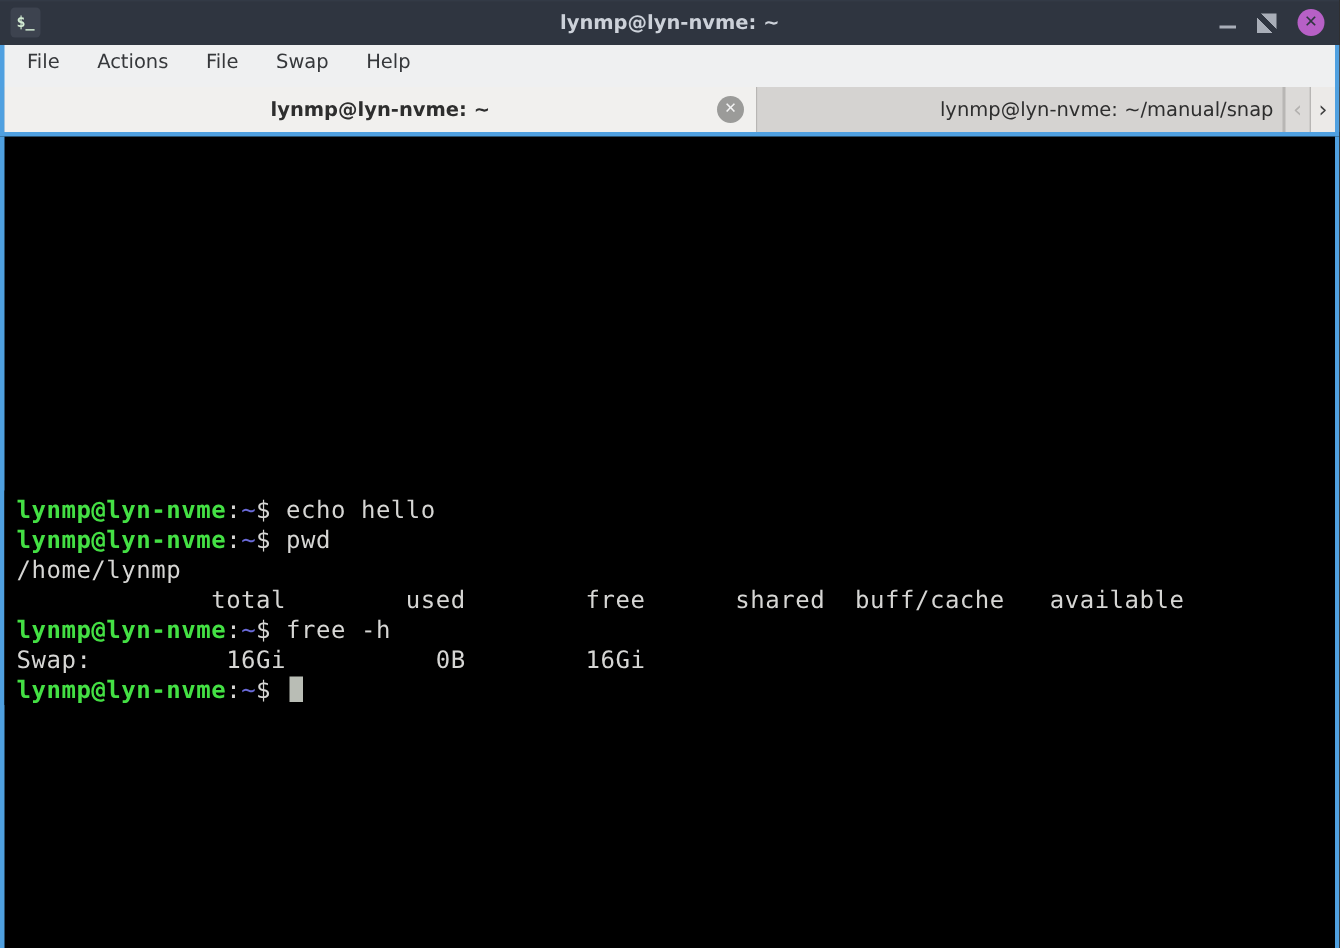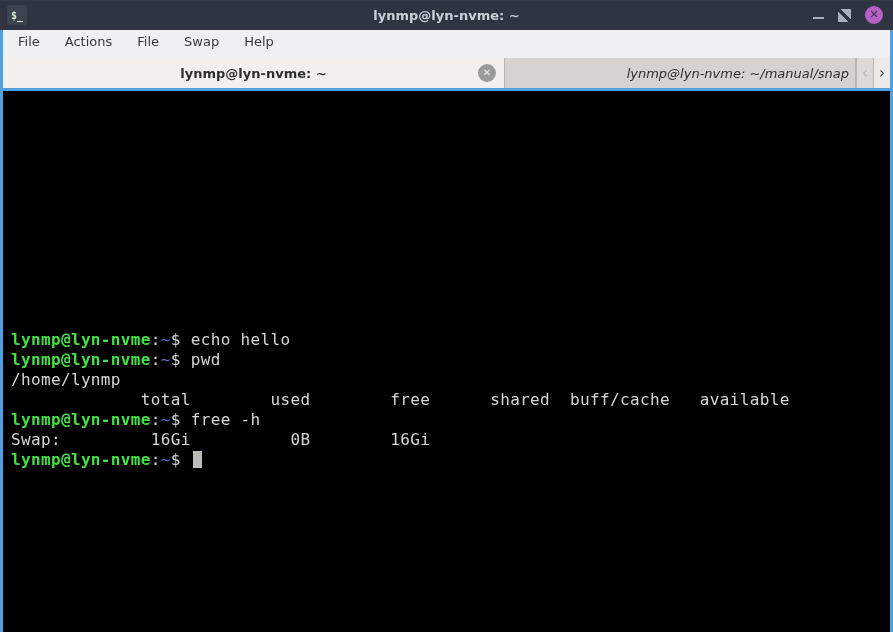--- a/index.html
+++ b/index.html
@@ -68,21 +68,21 @@
     border-left:3px solid var(--accent);border-right:3px solid var(--accent);
     display:flex;align-items:stretch;overflow:hidden;
   }
   .tab{display:flex;align-items:center;font-size:13px;color:var(--tab-fg);position:relative;}
   .tab.active{
     width:502px;background:var(--tab-active-bg);font-weight:bold;
     justify-content:center;border-right:1px solid #b8b6b4;
   }
   .tab.inactive{
     flex:1;background:var(--tab-inactive-bg);font-weight:normal;
-    justify-content:flex-end;padding-right:6px;border-right:1px solid #b8b6b4;font-style:italic;
+    justify-content:flex-end;padding-right:6px;border-right:1px solid #b8b6b4;
   }
   .tab-close{
     position:absolute;right:8px;top:50%;transform:translateY(-50%);
     width:18px;height:18px;border-radius:50%;background:#9b9b99;
     color:#f4f4f4;font-size:10px;font-weight:bold;line-height:18px;text-align:center;
   }
   .tab-scrollers{display:flex;flex:0 0 auto;background:#dcdad8;}
   .tab-scroller{
     width:17px;display:flex;align-items:center;justify-content:center;
     font-size:15px;border-left:1px solid #b8b6b4;

